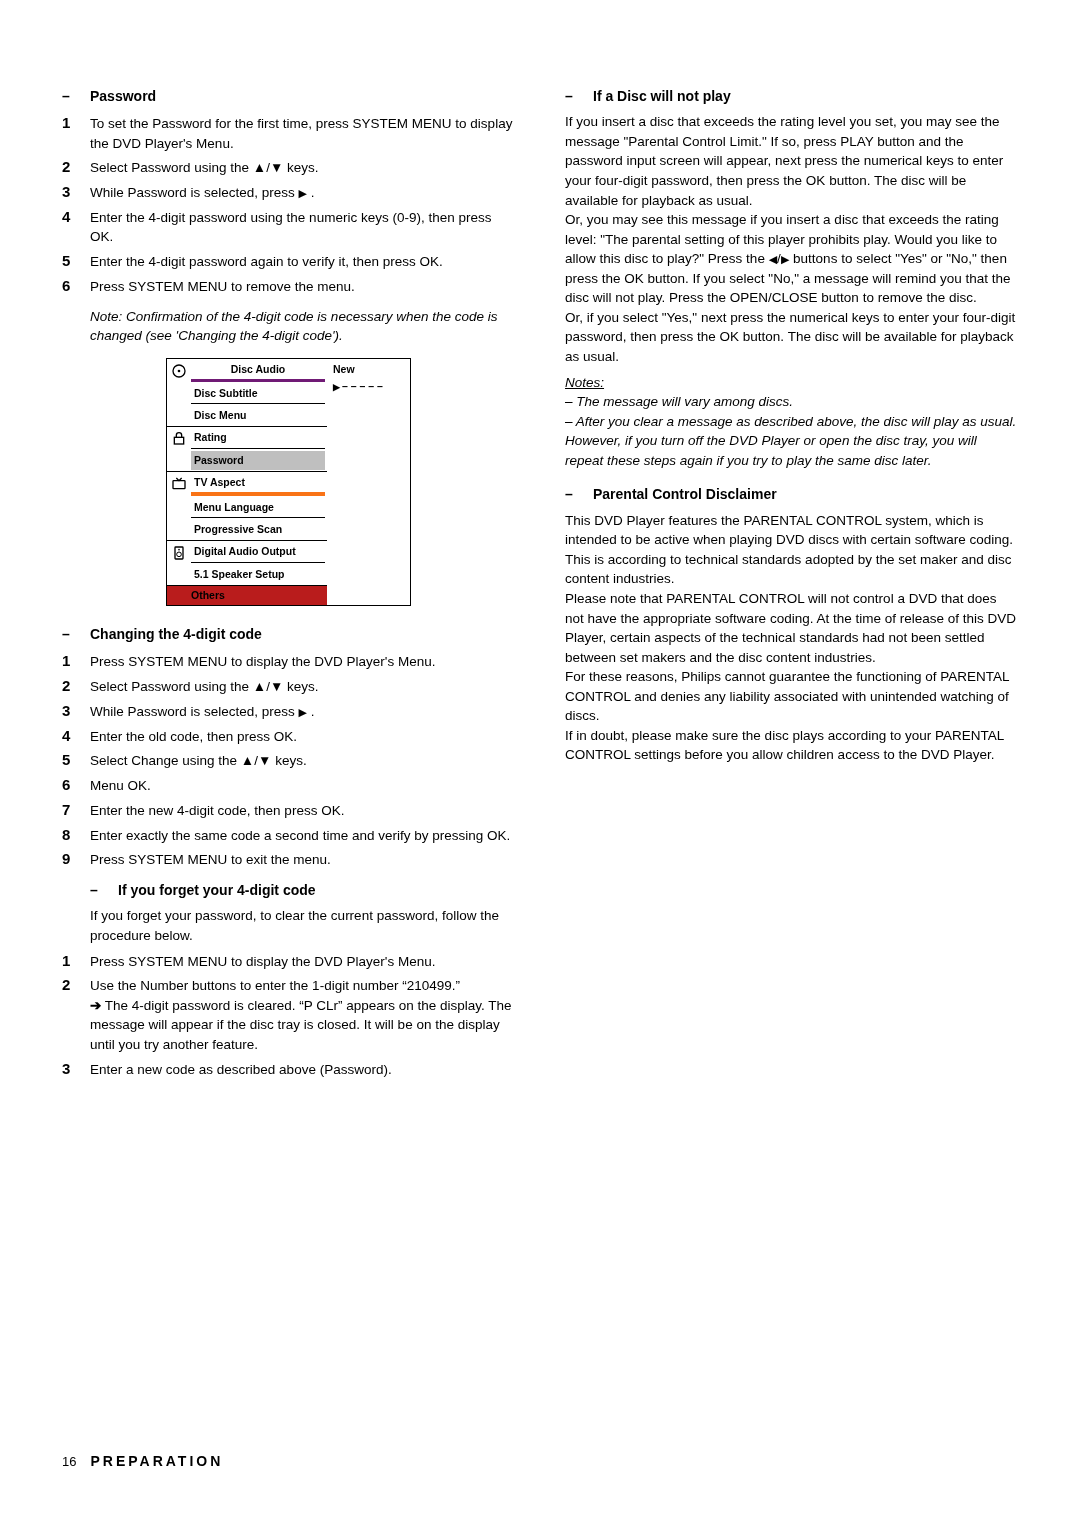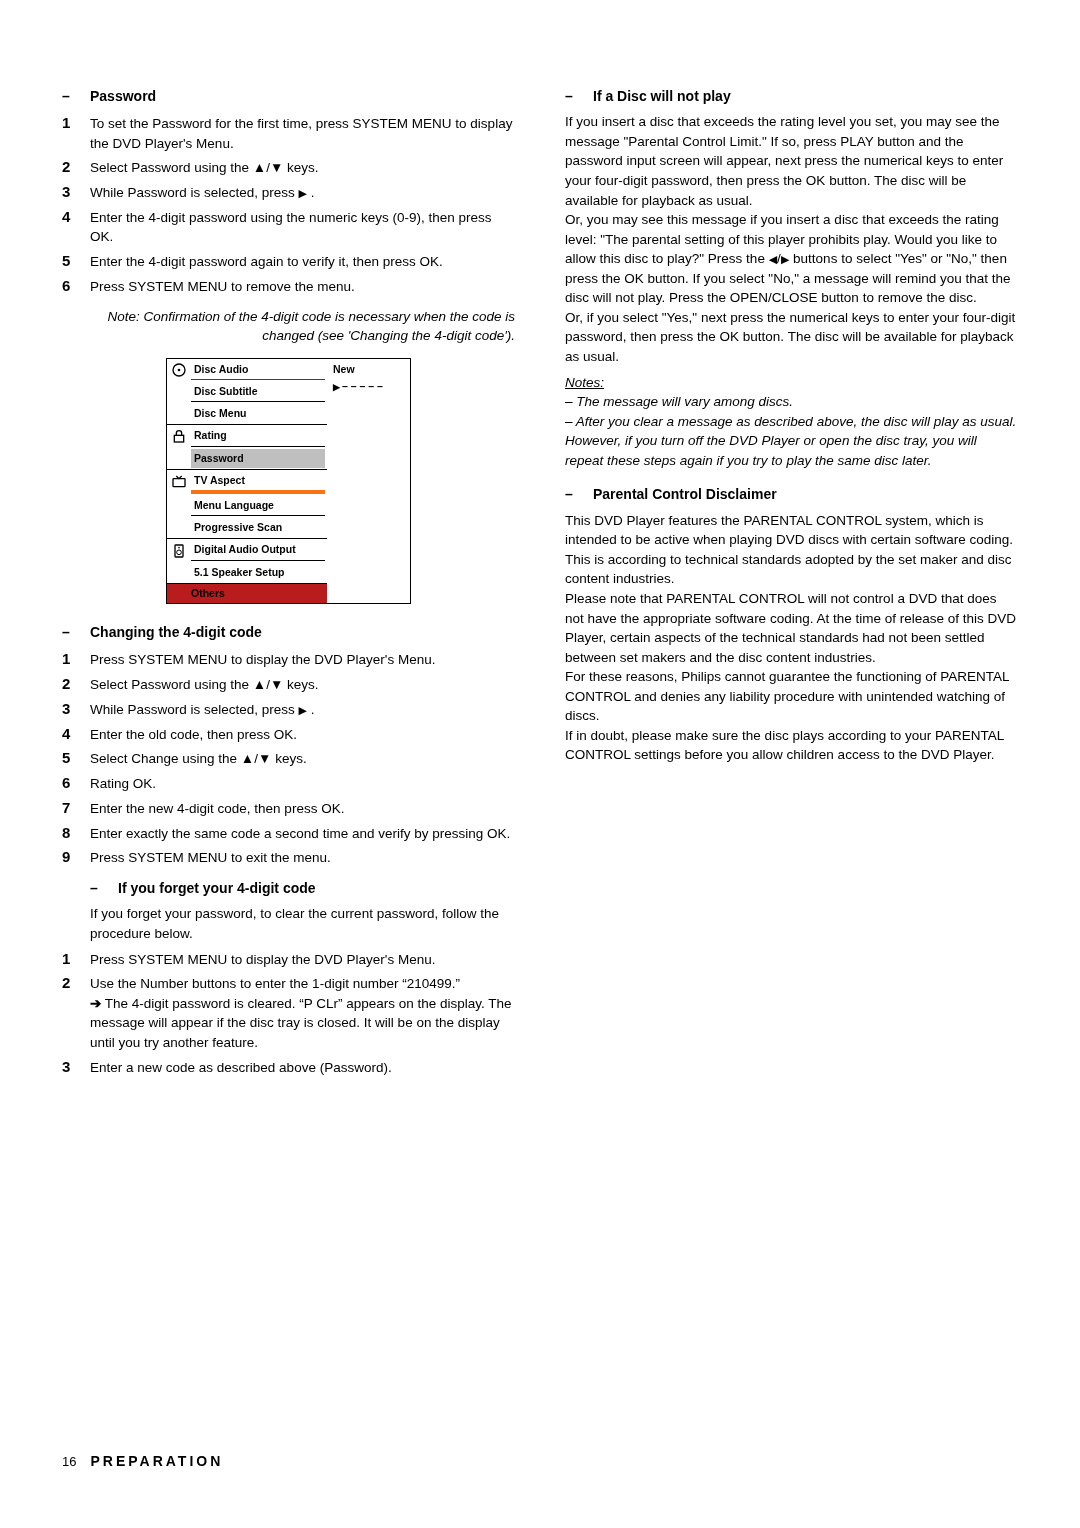--- a/index.html
+++ b/index.html
@@ -45,21 +45,20 @@
     }
     ol.steps > li .num {
       font-weight: 700;
       font-size: 15px;
       min-width: 28px;
     }
     ol.steps > li .text { flex: 1; }
     .note {
       font-style: italic;
       margin: 8px 0 12px 28px;
-      text-align: right;
     }
     .para {
       margin: 0 0 0 0;
     }
     .col-right .para { margin-bottom: 0; }
     .down-note-block {
       margin-top: 6px;
     }
     .down-note-block .notes-label { font-style: italic; text-decoration: underline; }
     .down-note-block .note-line { font-style: italic; }
@@ -193,21 +192,21 @@
           <td class="menu-left-col" style="padding:0;">
 
             <div class="menu-group">
               <div class="menu-row">
                 <span class="menu-icon">
                   <svg class="icon" viewBox="0 0 24 24">
                         <circle cx="12" cy="12" r="9" fill="none" stroke="#000" stroke-width="2"></circle>
                         <circle cx="12" cy="12" r="2" fill="#000"></circle>
                       </svg>
                 </span>
-                <span class="menu-label-cell" style="border-bottom:1px solid #701a75;">Disc Audio</span>
+                <span class="menu-label-cell" style="border-bottom:3px solid #701a75;text-align:center;">Disc Audio</span>
               </div>
               <div class="menu-row">
                     <span class="menu-icon"></span>
                     <span class="menu-label-cell" style="border-bottom:1px solid #000;">Disc Subtitle</span>
                   </div>
               <div class="menu-row">
                     <span class="menu-icon"></span>
                     <span class="menu-label-cell">Disc Menu</span>
                   </div>
             </div>
@@ -301,21 +300,21 @@
           <span class="text">Enter the old code, then press OK.</span>
         </li>
       <li>
           <span class="num">5</span>
           <span class="text">
         <span>Select Change using the </span><span class="triangle-up"></span>/<span class="triangle-dn"></span><span> keys.</span>
       </span>
         </li>
       <li>
           <span class="num">6</span>
-          <span class="text">Rating OK.</span>
+          <span class="text">Menu OK.</span>
         </li>
       <li>
           <span class="num">7</span>
           <span class="text">Enter the new 4-digit code, then press OK.</span>
         </li>
       <li>
           <span class="num">8</span>
           <span class="text">Enter exactly the same code a second time and verify by pressing OK.</span>
         </li>
       <li>
@@ -365,21 +364,21 @@
       <div class="note-line">–  The message will vary among discs.</div>
       <div class="note-line">–  After you clear a message as described above, the disc will play as usual. However, if you turn off the DVD Player or open the disc tray, you will repeat these steps again if you try to play the same disc later.</div>
     </div>
 
     <div class="section-heading" style="margin-top:14px;">
       <span class="dash">–</span>
       <span>Parental Control Disclaimer</span>
     </div>
     <div class="para">This DVD Player features the PARENTAL CONTROL system, which is intended to be active when playing DVD discs with certain software coding. This is according to technical standards adopted by the set maker and disc content industries.</div>
     <div class="para">Please note that PARENTAL CONTROL will not control a DVD that does not have the appropriate software coding. At the time of release of this DVD Player, certain aspects of the technical standards had not been settled between set makers and the disc content industries.</div>
-    <div class="para">For these reasons, Philips cannot guarantee the functioning of PARENTAL CONTROL and denies any liability procedure with unintended watching of discs.</div>
+    <div class="para">For these reasons, Philips cannot guarantee the functioning of PARENTAL CONTROL and denies any liability associated with unintended watching of discs.</div>
     <div class="para">If in doubt, please make sure the disc plays according to your PARENTAL CONTROL settings before you allow children access to the DVD Player.</div>
   </div>
 </div>
 
 <div class="footer">
   <span class="pg">16</span>
   <span class="crumb">PREPARATION</span>
 </div>
 
 </body></html>

